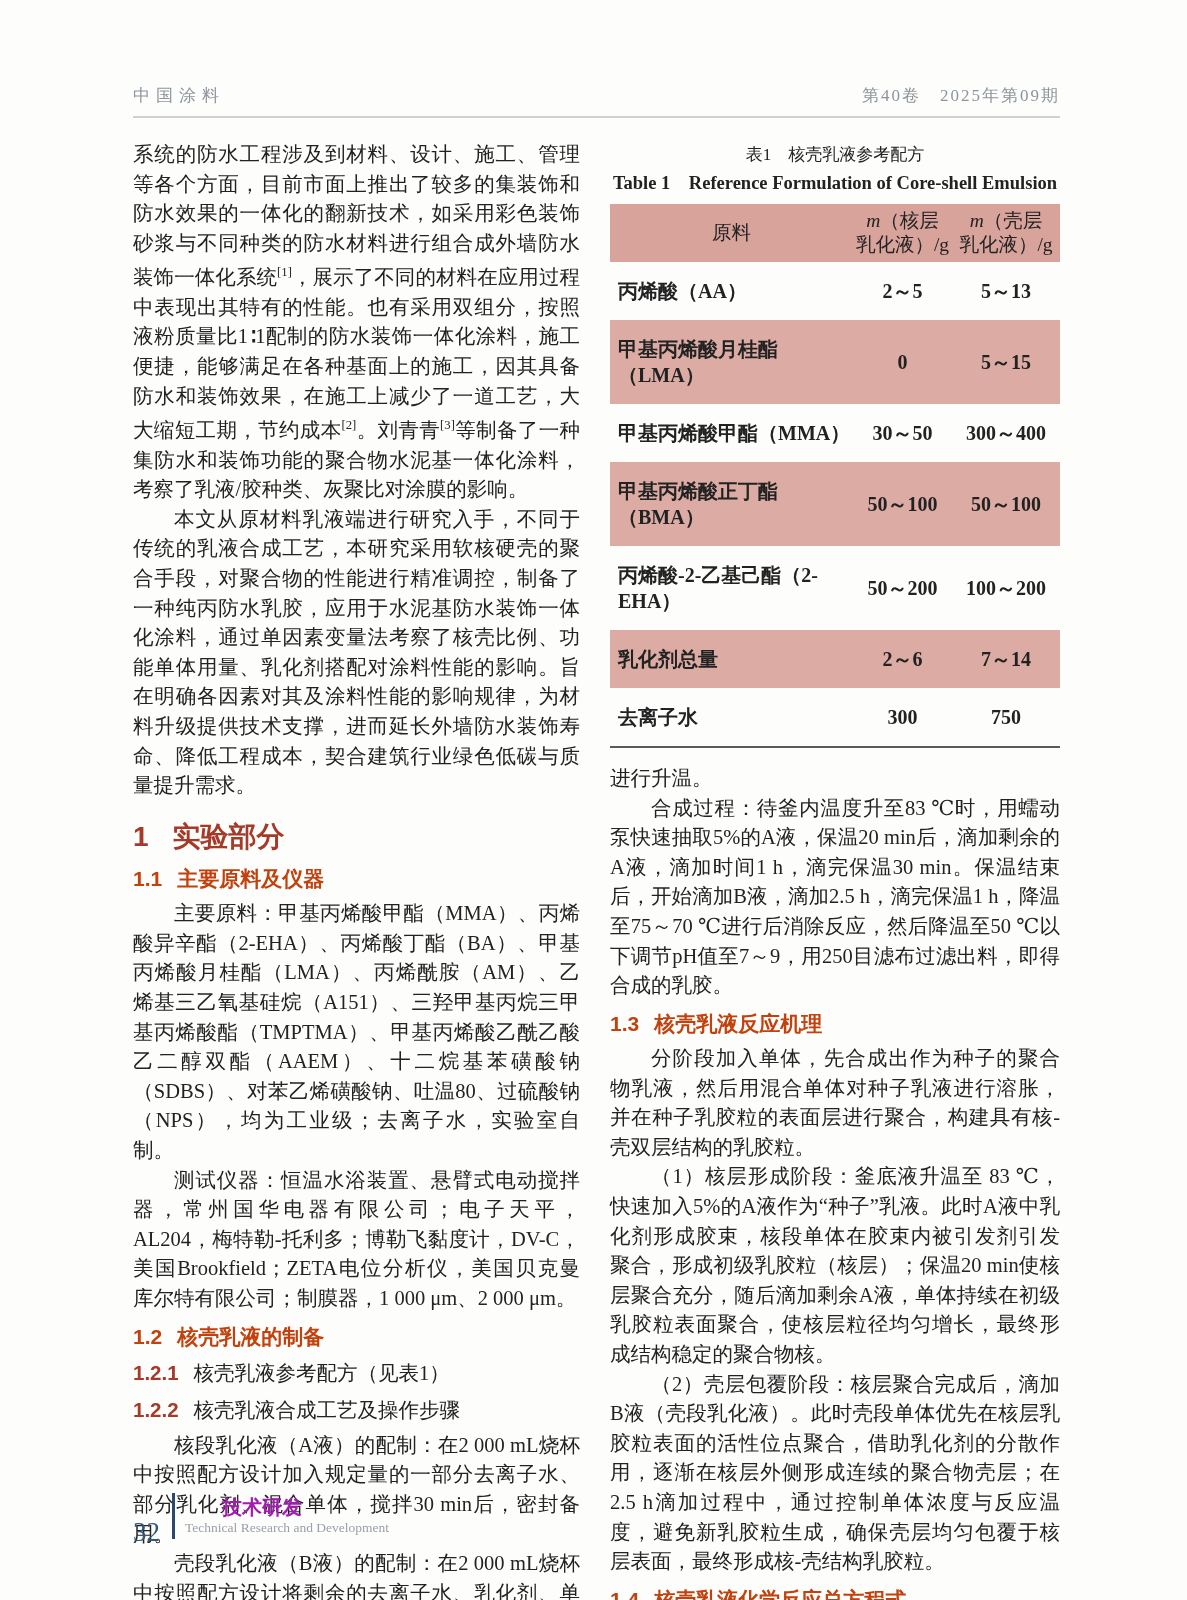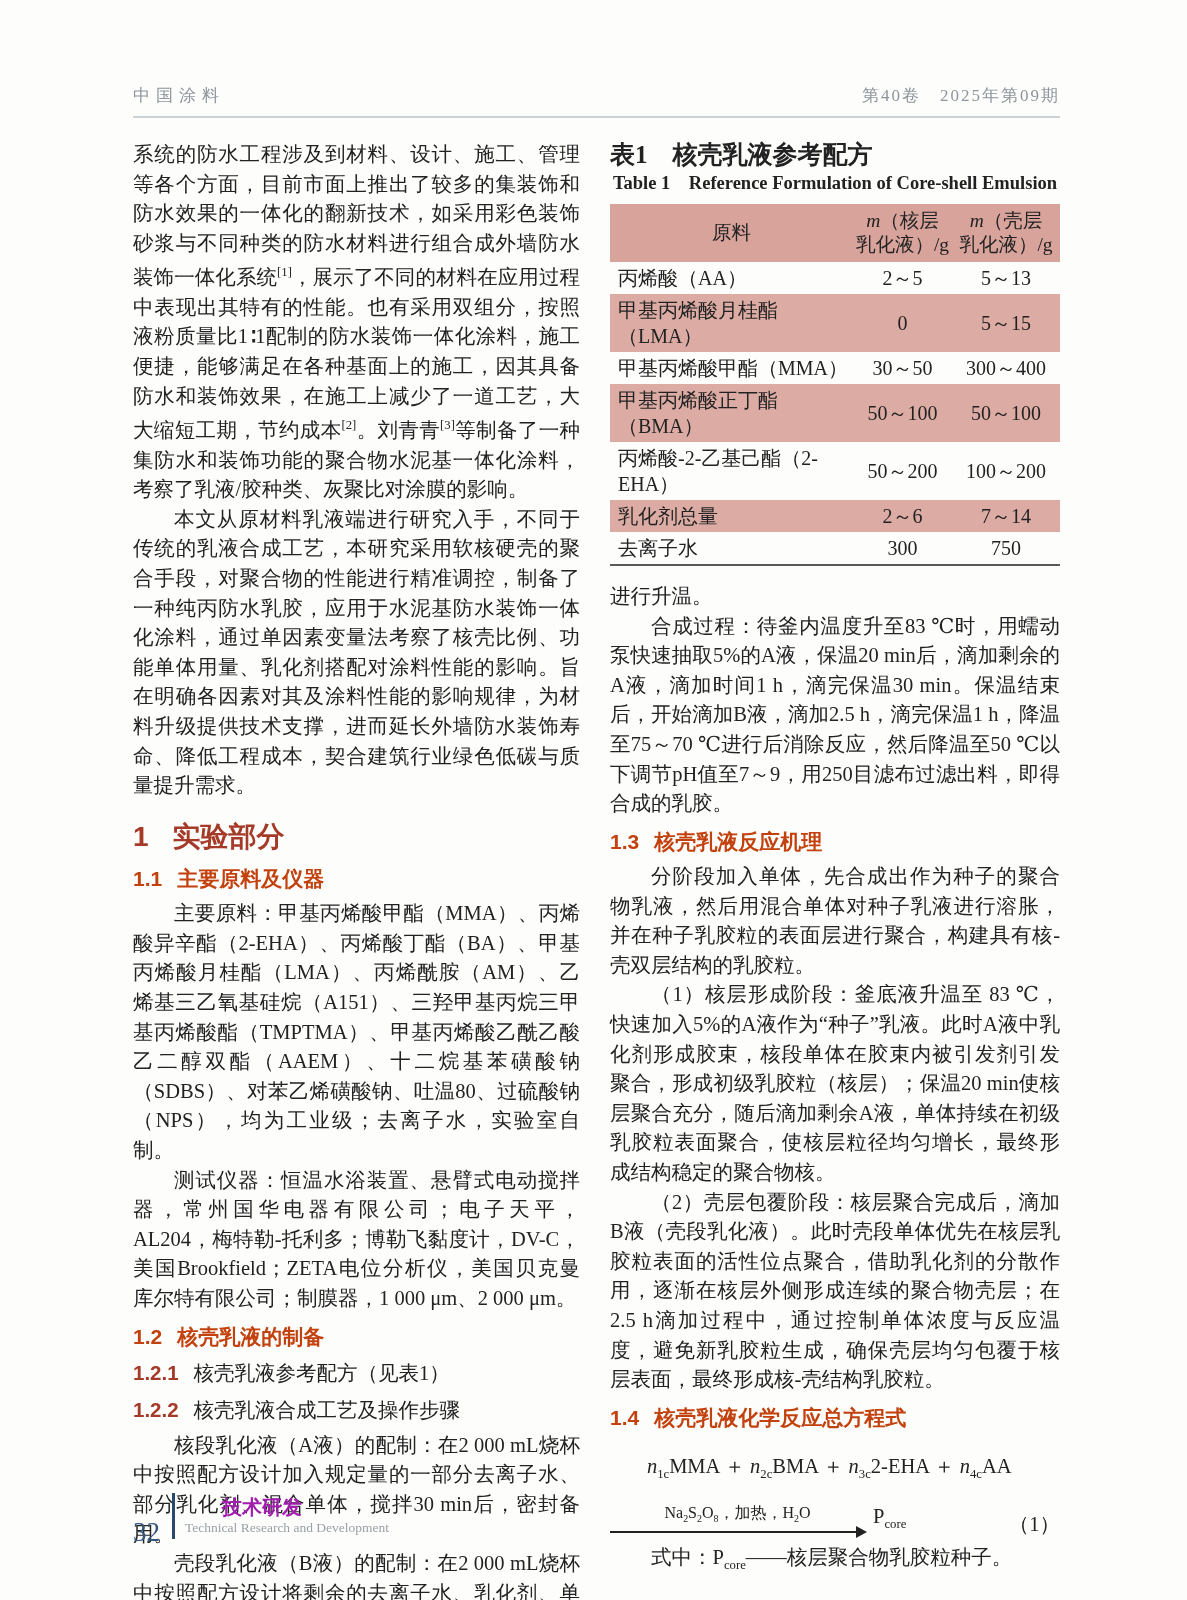--- a/index.html
+++ b/index.html
@@ -46,35 +46,35 @@
   .sec2 .num{margin-right:15px;}
   .sec3{
     margin:5px 0;font-size:20.5px;font-weight:400;color:#222;line-height:31px;
   }
   .sec3 .num{
     color:#a53a28;font-family:"Liberation Sans","DejaVu Sans",sans-serif;
     font-weight:700;margin-right:15px;
   }
   
   .tbl-title-cn{
-    font-weight:700;font-size:25px;line-height:26px;margin-top:2px;
+    text-align:center;font-weight:400;font-size:17px;line-height:26px;margin-top:2px;
   }
   .tbl-title-en{
     text-align:center;font-weight:700;font-size:18.5px;line-height:26px;margin-top:2px;
   }
   table.formulation{
     width:100%;border-collapse:collapse;margin-top:8px;
   }
   table.formulation th{
     background:#d7a39b;font-weight:400;font-size:19.5px;line-height:24px;
     padding:5px 2px;text-align:center;vertical-align:middle;
   }
   table.formulation th.c1{text-align:center;}
   table.formulation td{
-    font-size:20px;line-height:26px;padding:3px 2px;text-align:center;vertical-align:middle;
+    font-size:20px;line-height:26px;padding:16px 2px;text-align:center;vertical-align:middle;font-weight:bold;
   }
   table.formulation td.c1{text-align:left;padding-left:8px;}
   table.formulation tbody tr:nth-child(even){background:#dcaca4;}
   table.formulation tbody{border-bottom:2px solid #5a5a5a;}
   table.formulation{margin-bottom:16px;}
   
   .eq{font-size:20.5px;margin:20px 0 10px;}
   .eq .eq-l1{padding-left:1.8em;line-height:30px;}
   .eq .eq-l2{display:flex;align-items:flex-end;margin-top:10px;line-height:26px;}
   .rxn{display:inline-flex;flex-direction:column;align-items:center;}

